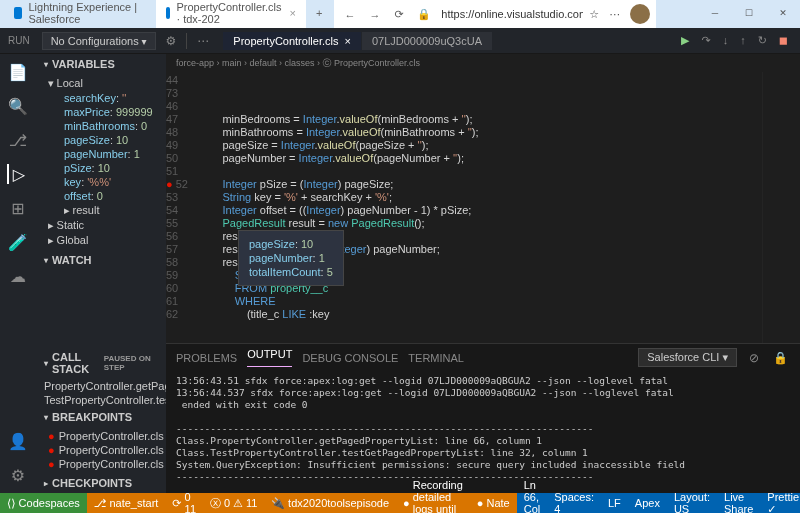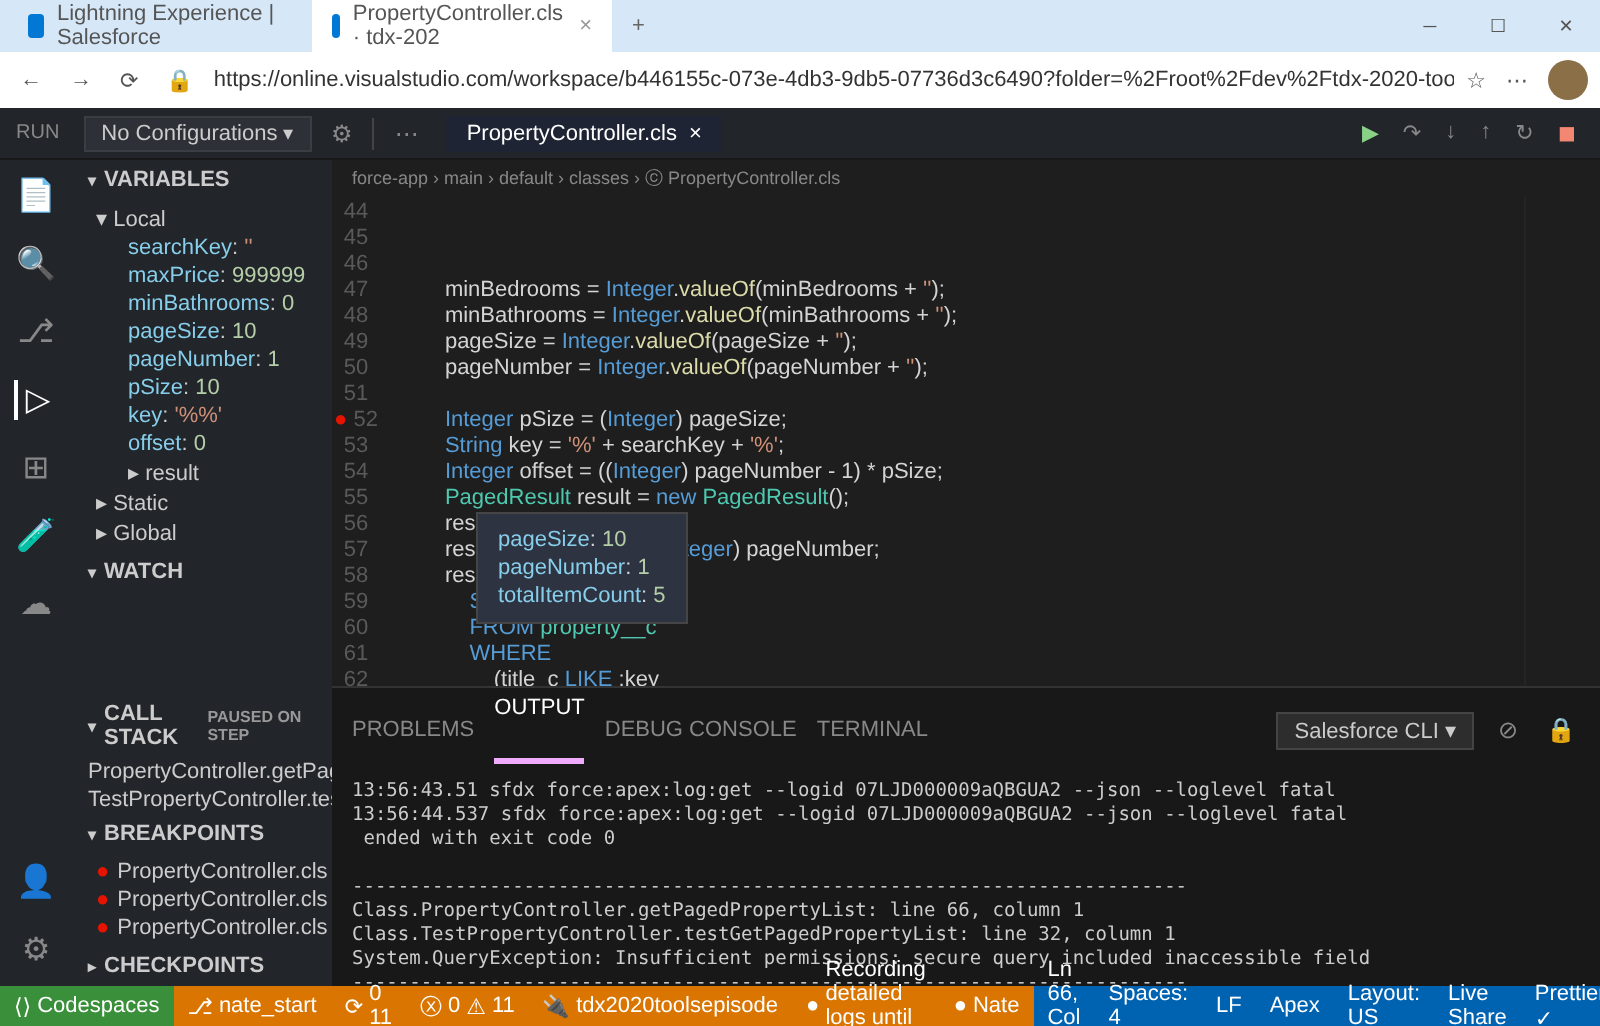--- a/index.html
+++ b/index.html
@@ -1,17 +1,17 @@
 <!DOCTYPE html>
 <html><head>
 <meta charset="utf-8">
 <style>
 *{margin:0;padding:0;box-sizing:border-box;font-family:'Segoe UI',Tahoma,sans-serif;font-size:11px}
 body{background:#1e1e1e;color:#ccc;width:800px;height:513px;overflow:hidden;display:flex;flex-direction:column}
-.browser-chrome{background:#d6e7f7;display:flex;flex-direction:column}
+.browser-chrome{background:#d6e7f7;display:flex;}
 .browser-tabs{display:flex;align-items:center;height:26px;padding:0 4px}
 .browser-tab{display:flex;align-items:center;padding:4px 10px;border-radius:4px 4px 0 0;margin-right:2px;font-size:10px;color:#555;max-width:150px}
 .browser-tab.active{background:#fff}
 .browser-tab .fav{width:12px;height:12px;margin-right:6px;background:#0078d4;border-radius:2px}
 .browser-tab .close{margin-left:8px;color:#999}
 .new-tab{padding:4px 8px;color:#666}
 .addr-bar{display:flex;align-items:center;height:28px;background:#fff;padding:0 6px;gap:6px}
 .addr-btn{color:#555;padding:2px 4px}
 .url-input{flex:1;border:none;outline:none;font-size:11px;color:#333;background:transparent}
 .addr-icons{display:flex;gap:10px;color:#555;align-items:center}
@@ -42,33 +42,33 @@
 .var-item{padding:1px 0 1px 18px;color:#ccc;white-space:nowrap;overflow:hidden}
 .var-item.l2{padding-left:28px}
 .var-key{color:#87ceeb}
 .var-val{color:#ce9178}
 .var-num{color:#b5cea8}
 .sect{color:#ccc;padding:1px 12px}
 .paused-badge{font-size:8px;color:#999;margin-left:auto;padding-right:6px}
 .editor{flex:1;display:flex;flex-direction:column;min-width:0}
 .breadcrumb{height:18px;background:#1e1e1e;color:#888;font-size:9px;padding:2px 10px;display:flex;align-items:center;gap:4px}
 .code-area{flex:1;display:flex;background:#1e1e1e;overflow:hidden;font-family:Consolas,monospace;position:relative}
-.gutter{width:32px;text-align:center;padding-right:8px;color:#5a5a5a;font-size:10px;line-height:13px;padding-top:2px}
+.gutter{width:32px;text-align:left;padding-right:8px;color:#5a5a5a;font-size:10px;line-height:13px;padding-top:2px}
 .gutter .bp{color:#e51400}
 .code{flex:1;font-size:10px;line-height:13px;padding-top:2px;white-space:pre;color:#d4d4d4;position:relative}
 .code .kw{color:#569cd6}
 .code .fn{color:#dcdcaa}
 .code .str{color:#ce9178}
 .code .typ{color:#4ec9b0}
 .hover-box{position:absolute;top:158px;left:40px;background:#2d3340;border:1px solid #454545;padding:6px 10px;font-size:10px;line-height:14px;z-index:5}
 .minimap{width:38px;background:#1e1e1e;opacity:.5;border-left:1px solid #2a2a2a}
 .terminal-panel{height:150px;background:#181818;display:flex;flex-direction:column;border-top:1px solid #333}
 .term-tabs{display:flex;padding:4px 10px;gap:10px;align-items:center;font-size:9px;color:#888}
 .term-tab{cursor:pointer}
-.term-tab.active{color:#fff;border-bottom:3px solid #f0abfc;padding-bottom:19px}
+.term-tab.active{color:#fff;border-bottom:1px solid #f0abfc;padding-bottom:6px}
 .term-dd{margin-left:auto;background:#2d2d2d;padding:2px 8px;color:#ccc;border:1px solid #444}
 .term-out{flex:1;padding:4px 10px;font-family:Consolas,monospace;font-size:9.5px;line-height:12px;color:#ccc;overflow:hidden;white-space:pre-wrap}
 .statusbar{height:20px;background:#0063b1;color:#fff;display:flex;align-items:center;font-size:10px}
 .sb-item{padding:0 7px;display:flex;align-items:center;gap:3px;height:100%}
 .sb-item.cs{background:#3a8f3a}
 .sb-item.orange{background:#d97500}
 .sb-spacer{flex:1}
 .breakpoint-list{font-size:9px;padding:2px 0}
 .bp-item{padding:1px 8px;display:flex;align-items:center;gap:4px;white-space:nowrap;overflow:hidden}
 .chk{width:10px;height:10px;background:#0e639c;display:inline-block}
@@ -116,20 +116,23 @@
     <span class="run-label">RUN</span>
     <span class="config-dd"><span>No Configurations</span> ▾</span>
     <span class="tb-icon">⚙</span>
     <span class="tb-sep"></span>
     <span class="tb-icon">⋯</span>
     <div class="editor-tabs">
       <div class="ed-tab active">
           <span>PropertyController.cls</span>
           <span>×</span>
         </div>
+      <div class="ed-tab">
+          <span>07LJD000009uQ3cUA</span>
+        </div>
     </div>
     <div class="debug-controls">
       <span class="dbg-btn play">▶</span>
       <span class="dbg-btn">↷</span>
       <span class="dbg-btn">↓</span>
       <span class="dbg-btn">↑</span>
       <span class="dbg-btn">↻</span>
       <span class="dbg-btn stop">◼</span>
     </div>
   </div>
@@ -196,21 +199,21 @@
           <span class="chev">▸</span>
           <span>CHECKPOINTS</span>
         </div>
     </div>
 
     <div class="editor">
       <div class="breadcrumb">force-app › main › default › classes › ⓒ PropertyController.cls</div>
       <div class="code-area">
         <div class="gutter" id="gutter">
             <div>44</div>
-            <div>45</div>
+            <div>73</div>
             <div>46</div>
             <div>47</div>
             <div>48</div>
             <div>49</div>
             <div>50</div>
             <div>51</div>
             <div><span class="bp">●</span> 52</div>
             <div>53</div>
             <div>54</div>
             <div>55</div>

